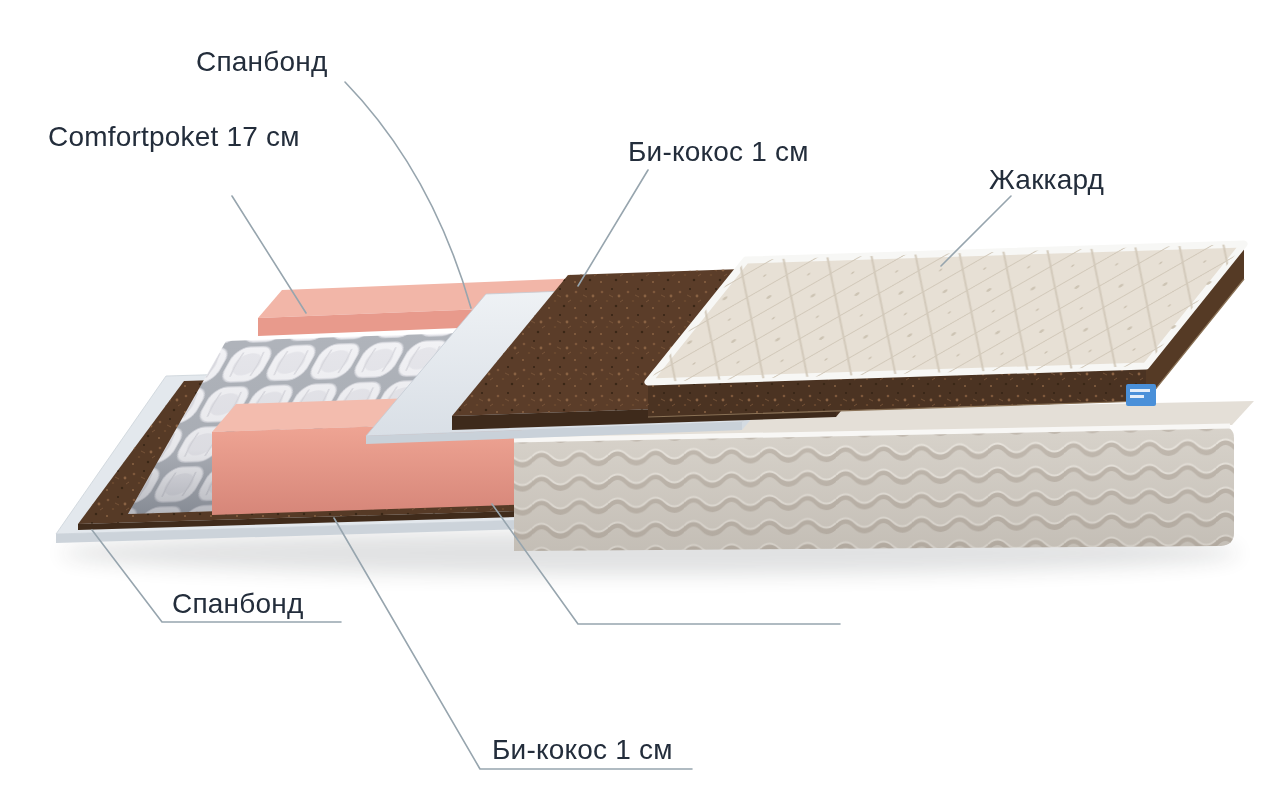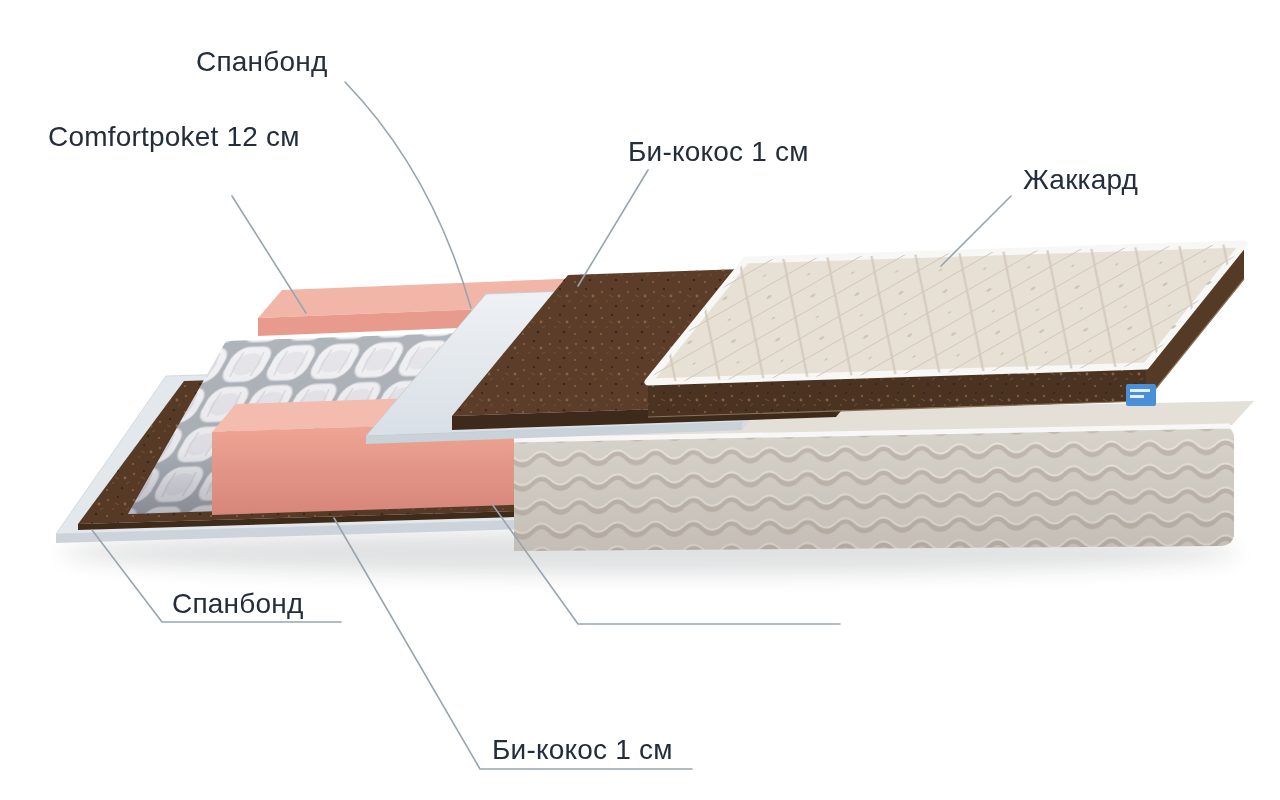--- a/index.html
+++ b/index.html
@@ -172,25 +172,25 @@
       <path d="M1011,196 L941,266"></path>
       <path d="M92,530 L162,622 L341,622"></path>
       <path d="M492,504 L578,624 L840,624"></path>
       <path d="M334,518 L480,769 L692,769"></path>
     </g>
   </svg>
 
   <div class="lbl" style="left:196px;top:46px">Спанбонд</div>
 
   <div class="lbl" style="left:48px;top:118px">
-    <span class="line">Comfortpoket 12 см</span>
+    <span class="line">Comfortpoket 17 см</span>
   </div>
 
   <div class="lbl" style="left:628px;top:136px">Би-кокос 1 см</div>
 
-  <div class="lbl" style="left:1023px;top:164px">Жаккард</div>
+  <div class="lbl" style="left:989px;top:164px">Жаккард</div>
 
   <div class="lbl" style="left:172px;top:588px">Спанбонд</div>
 
 
   <div class="lbl" style="left:492px;top:734px">Би-кокос 1 см</div>
 
 </div>
 
 </body></html>

